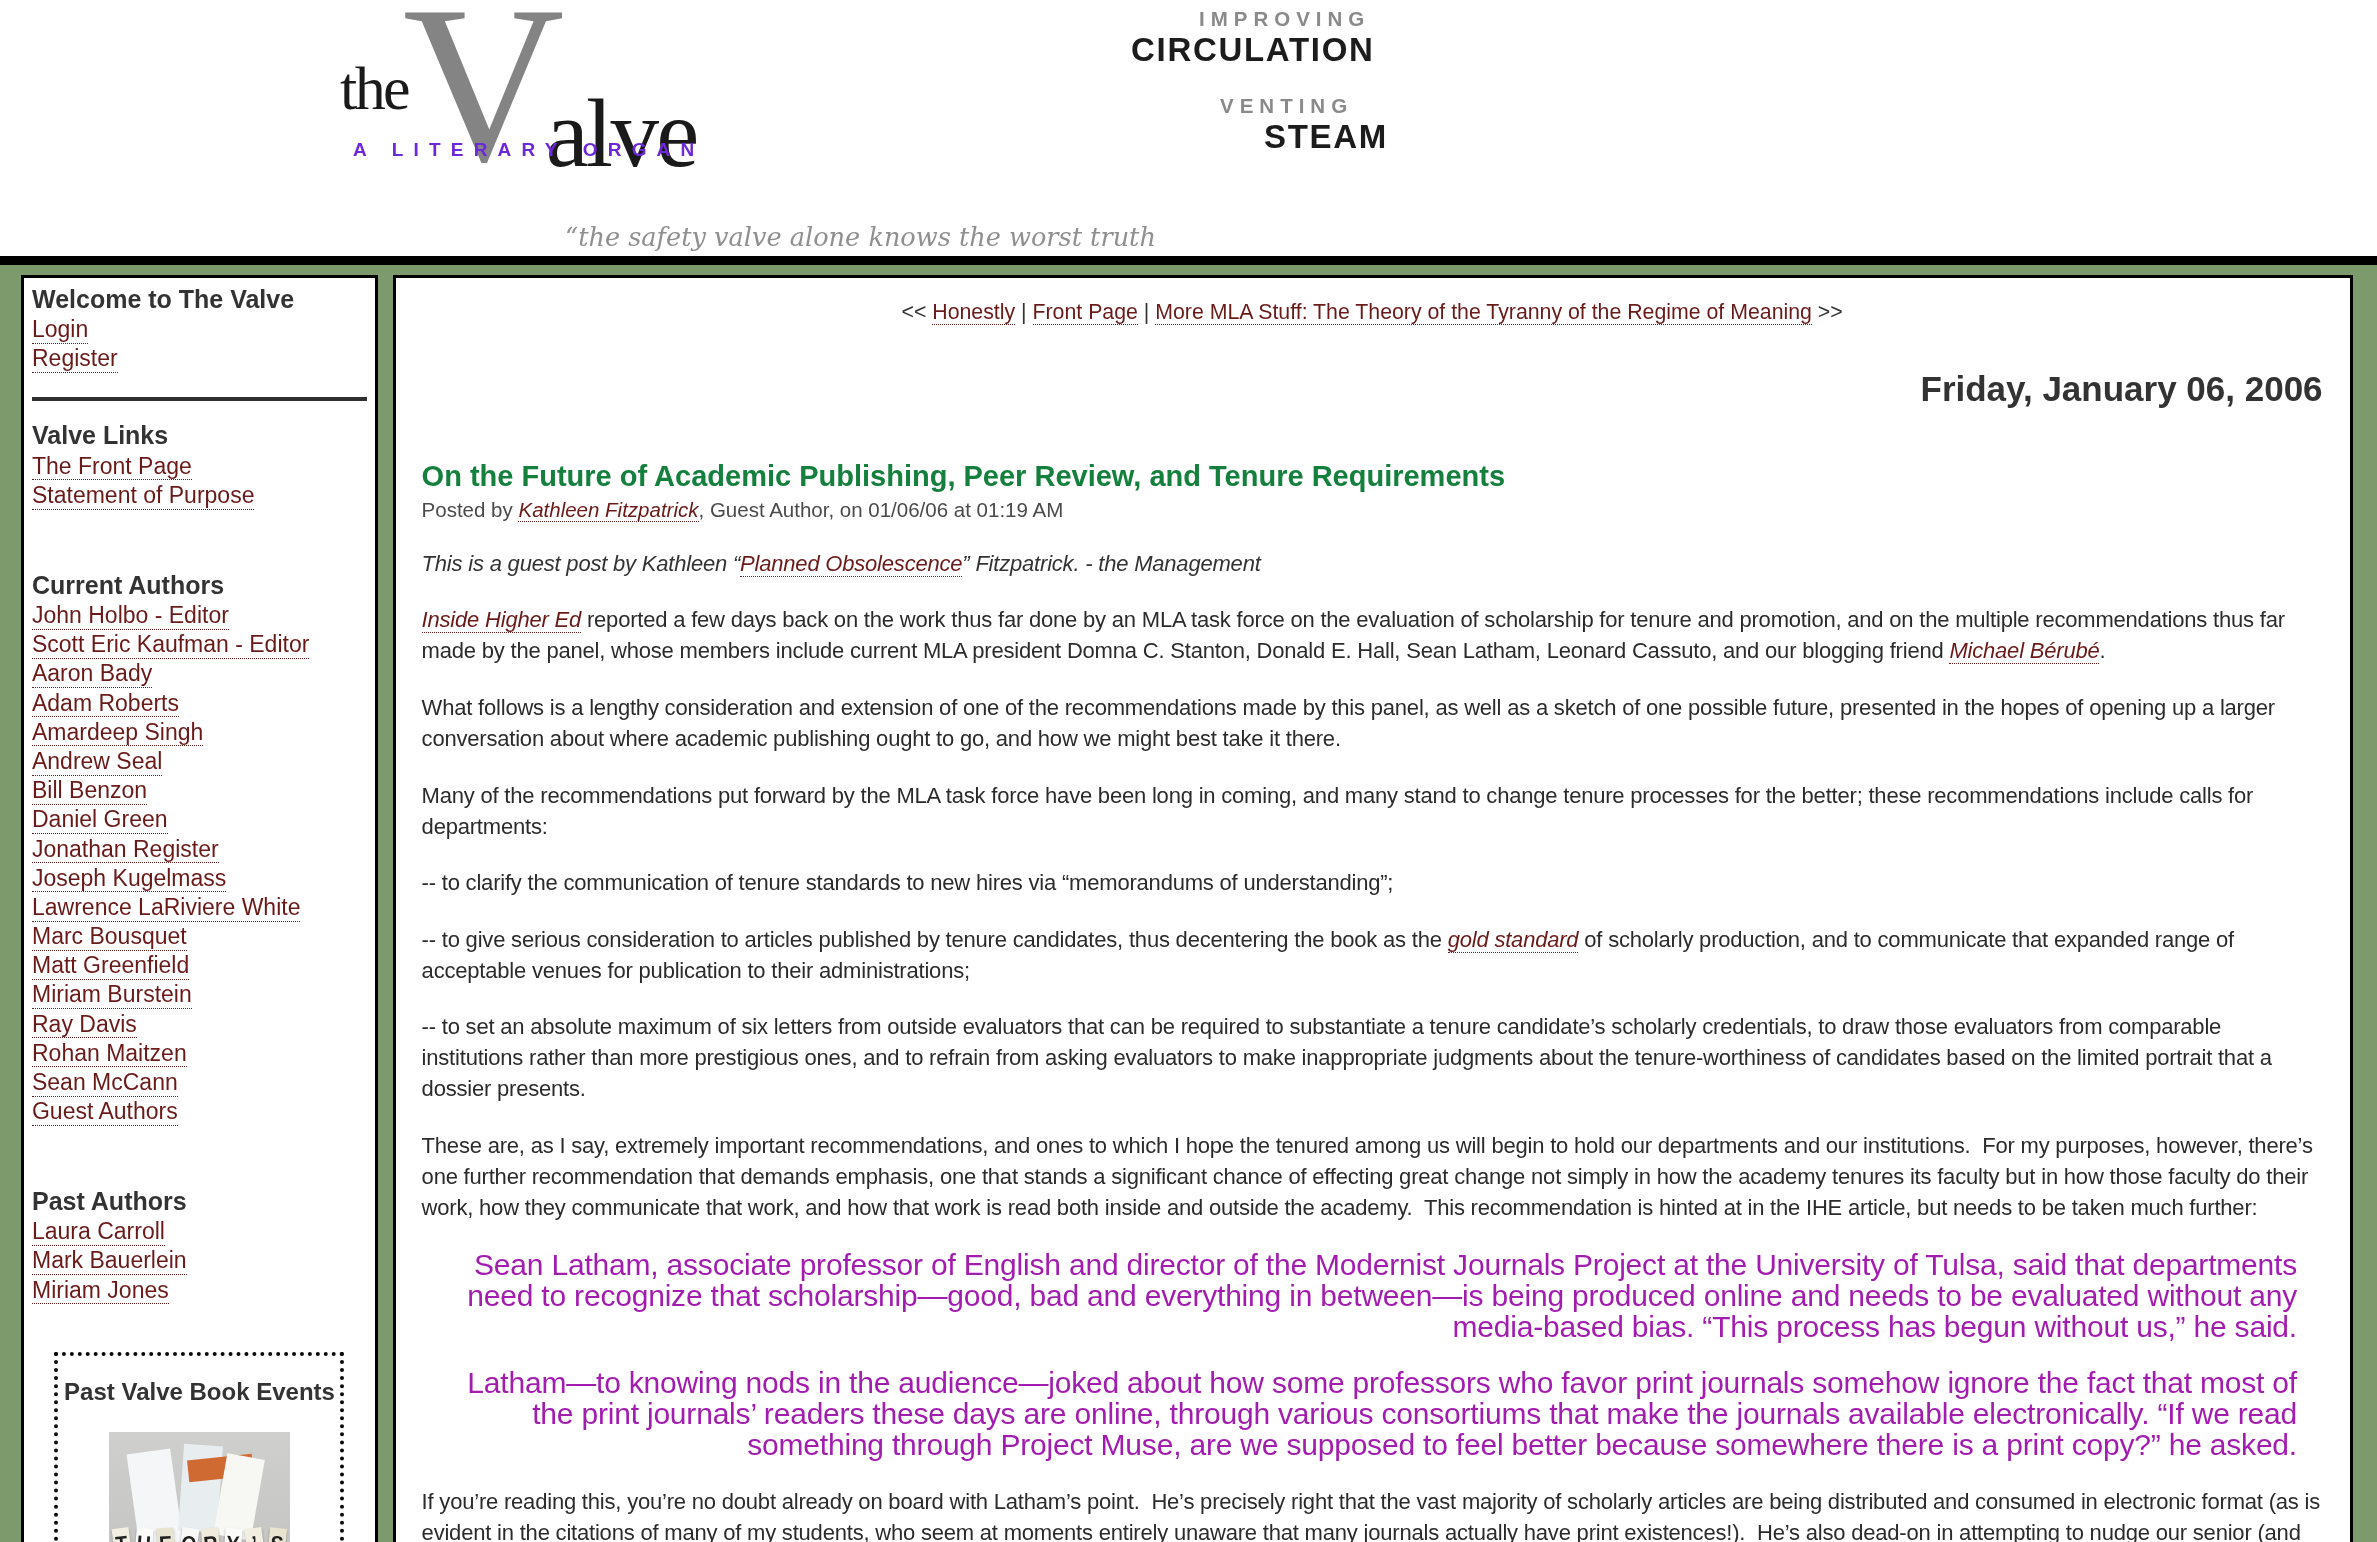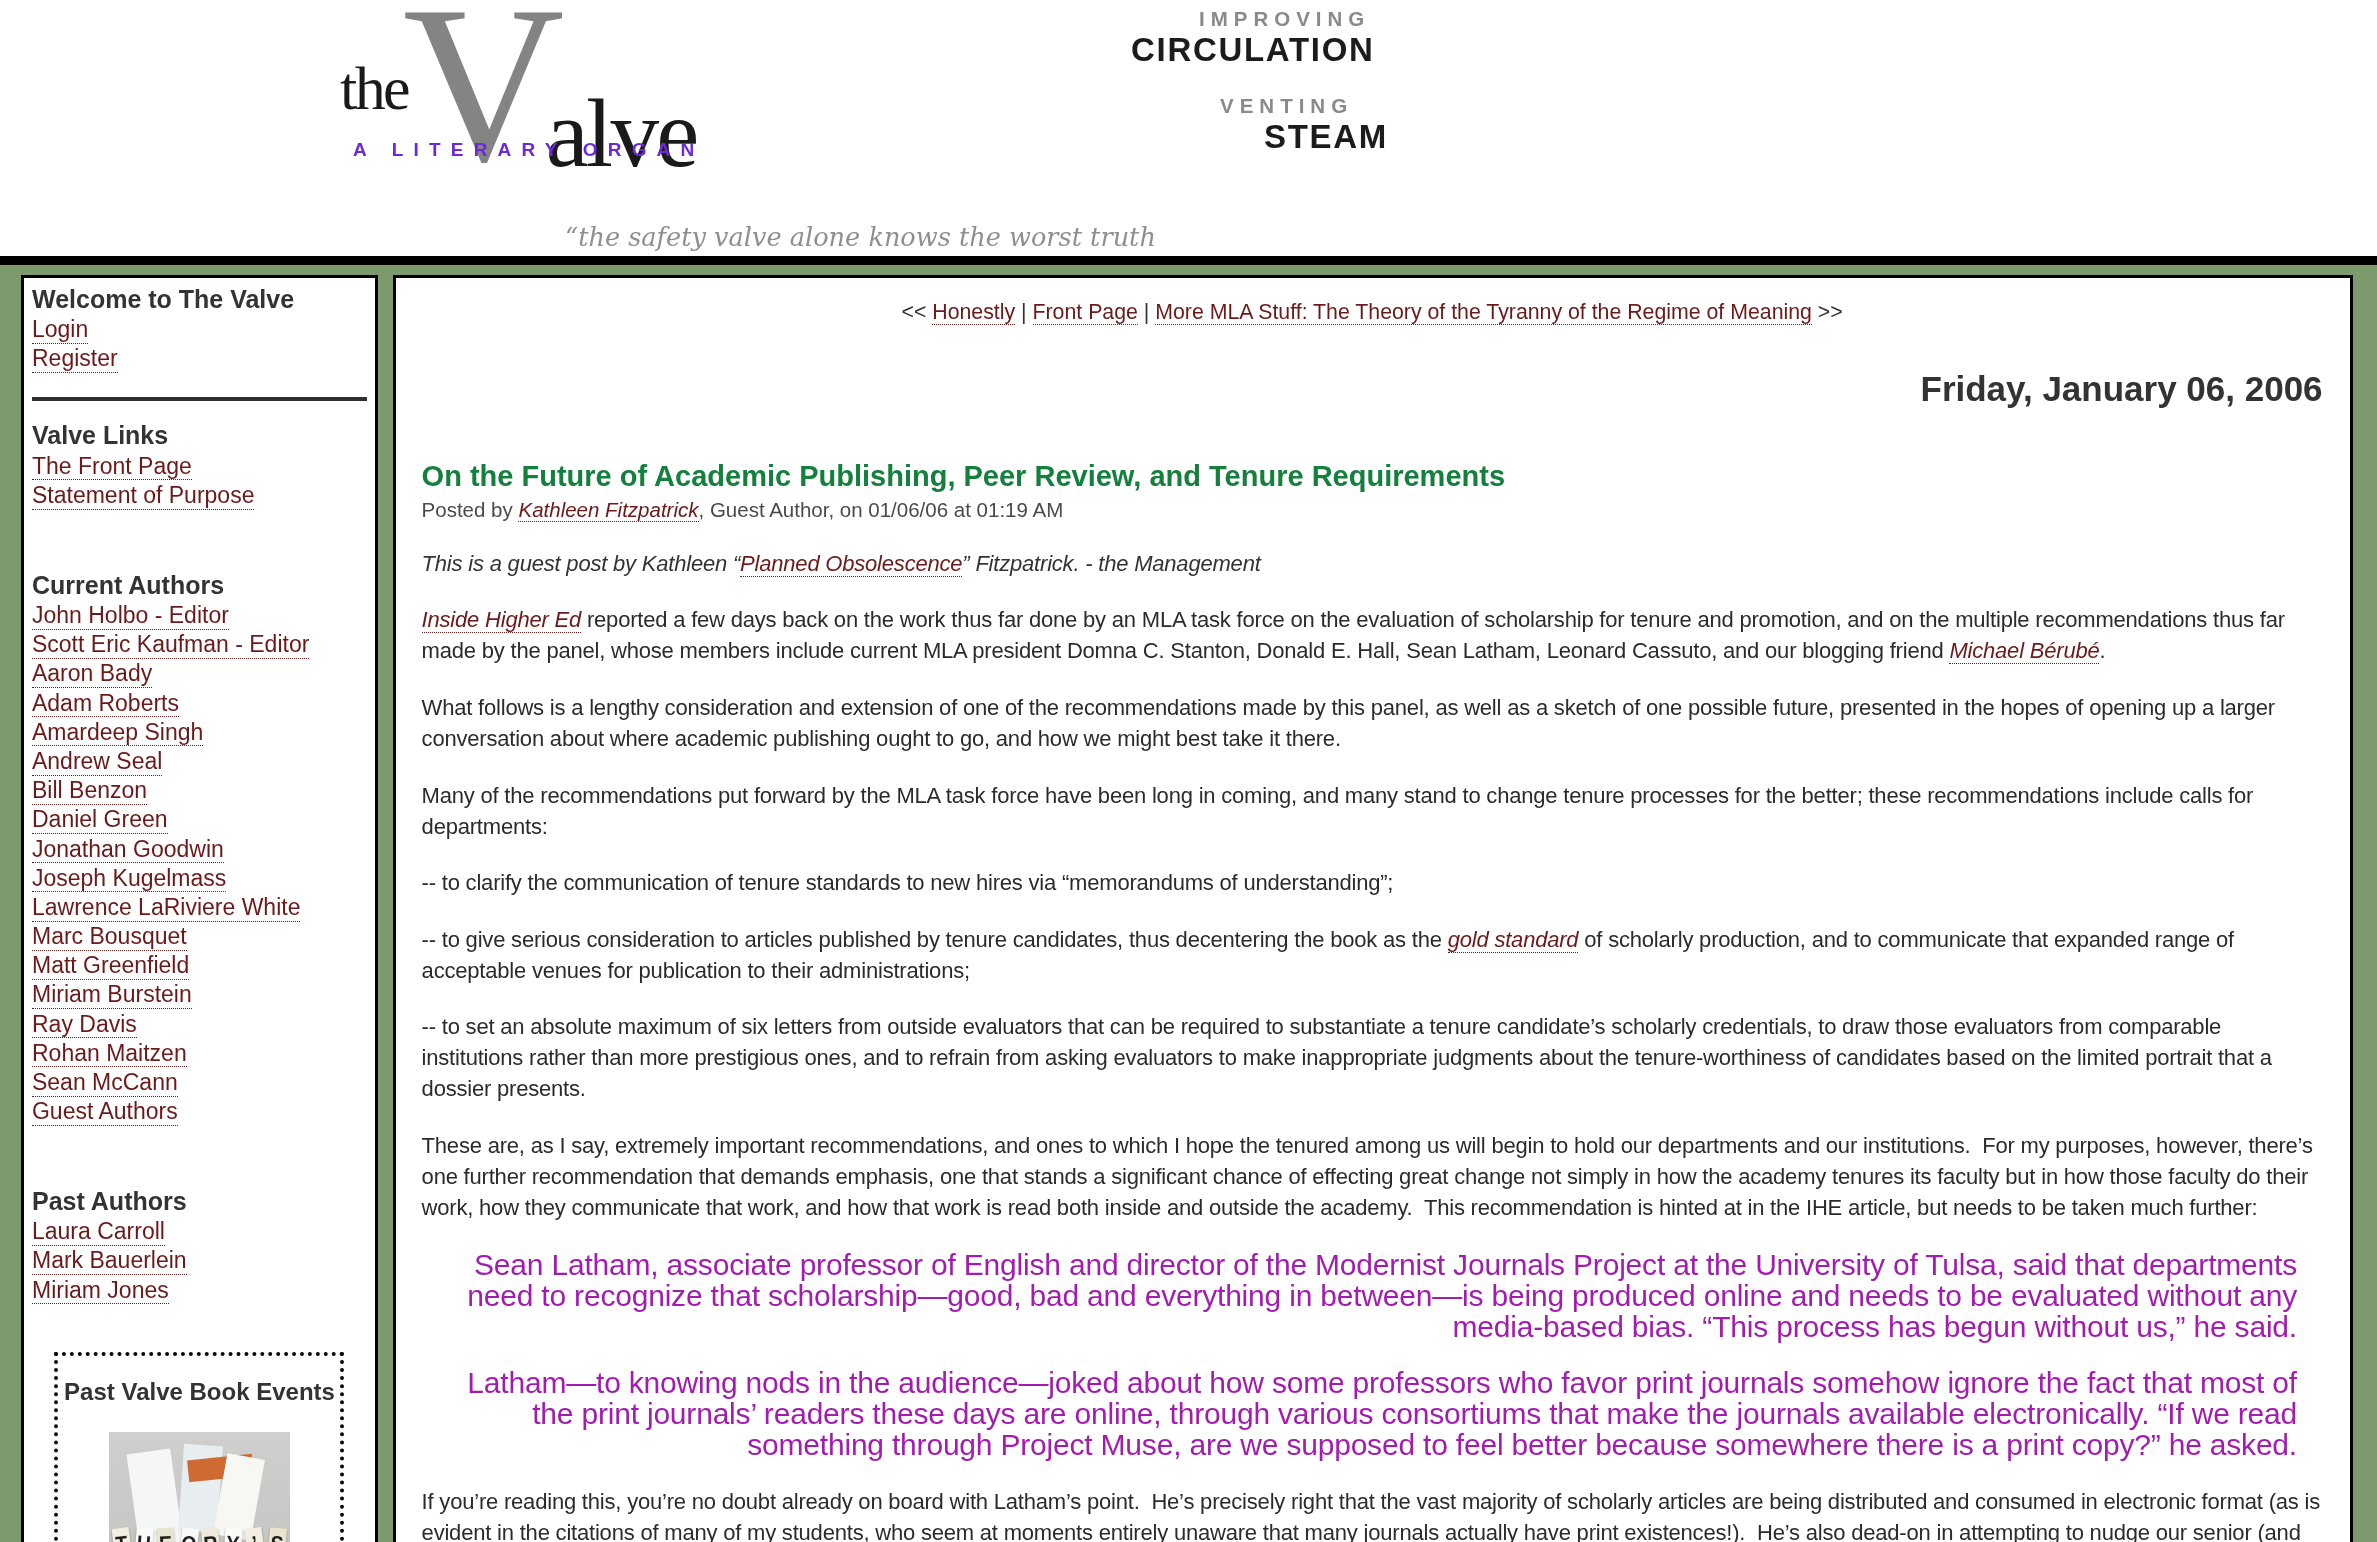--- a/index.html
+++ b/index.html
@@ -114,21 +114,21 @@
   <div class="side-heading gap-lg">Current Authors</div>
   <div>
       <a href="#" class="side-link">John Holbo - Editor</a>
       <a href="#" class="side-link">Scott Eric Kaufman - Editor</a>
       <a href="#" class="side-link">Aaron Bady</a>
       <a href="#" class="side-link">Adam Roberts</a>
       <a href="#" class="side-link">Amardeep Singh</a>
       <a href="#" class="side-link">Andrew Seal</a>
       <a href="#" class="side-link">Bill Benzon</a>
       <a href="#" class="side-link">Daniel Green</a>
-      <a href="#" class="side-link">Jonathan Goodwin</a>
+      <a href="#" class="side-link">Jonathan Register</a>
       <a href="#" class="side-link">Joseph Kugelmass</a>
       <a href="#" class="side-link">Lawrence LaRiviere White</a>
       <a href="#" class="side-link">Marc Bousquet</a>
       <a href="#" class="side-link">Matt Greenfield</a>
       <a href="#" class="side-link">Miriam Burstein</a>
       <a href="#" class="side-link">Ray Davis</a>
       <a href="#" class="side-link">Rohan Maitzen</a>
       <a href="#" class="side-link">Sean McCann</a>
       <a href="#" class="side-link">Guest Authors</a>
     </div>

